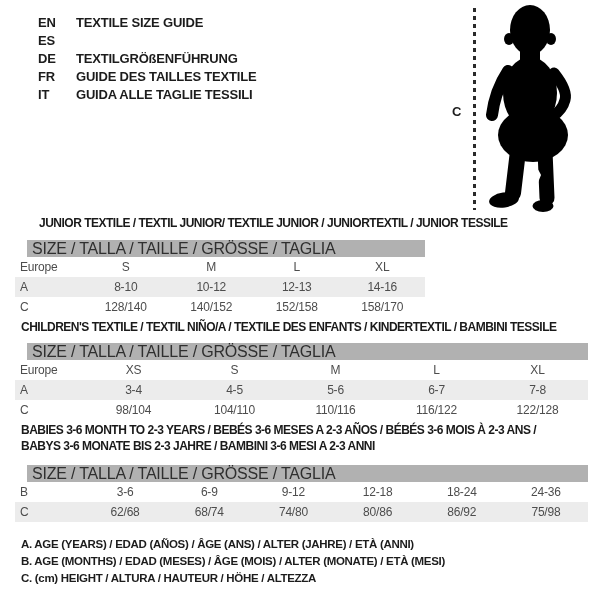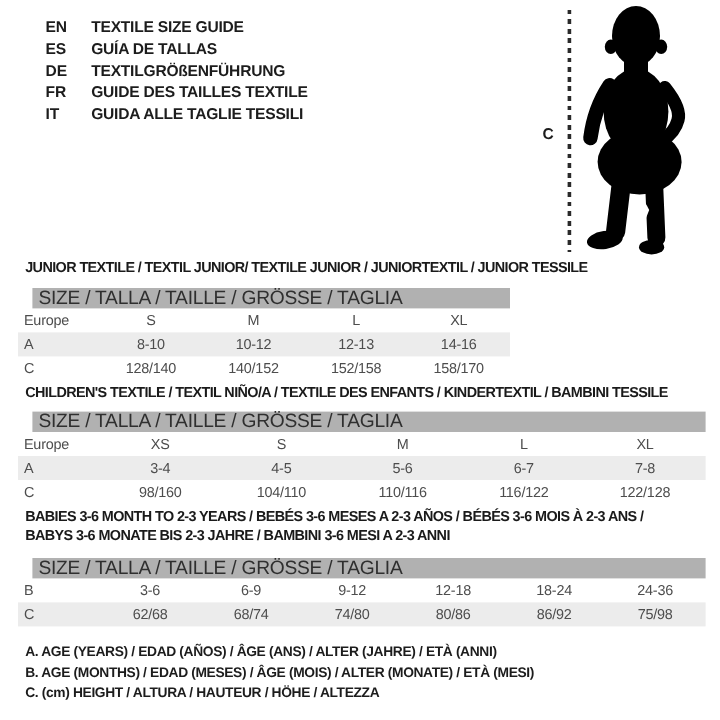--- a/index.html
+++ b/index.html
@@ -13,21 +13,21 @@
   .lang-code{width:38px;flex:0 0 38px;padding-left:16px;}
   
   .dotted{
     position:absolute;left:473px;top:8px;width:3px;height:202px;
     background:repeating-linear-gradient(to bottom,#2a2a2a 0 4px,transparent 4px 8px);
   }
   .c-label{position:absolute;left:452px;top:104px;font-size:13px;font-weight:bold;color:#1c1c1c;}
   .baby-svg{position:absolute;left:482px;top:3px;width:98px;height:212px;}
   
   .heading{position:absolute;left:21px;font-size:12px;font-weight:bold;letter-spacing:-0.5px;color:#1a1a1a;line-height:16px;white-space:nowrap;}
-  .h1{top:215px;}
+  .h1{top:215px;margin-left:18px;}
   .h2{top:319px;}
   .h3{top:422px;}
   
   .stable{position:absolute;left:15px;}
   .t1{top:240px;width:410px;}
   .t2{top:343px;width:573px;}
   .t3{top:465px;width:573px;}
   .bar{
     height:17px;background:#b1b1b1;display:flex;align-items:center;
     padding-left:5px;box-sizing:border-box;font-size:16px;color:#2f2f2f;letter-spacing:-0.2px;margin-left:12px;
@@ -44,21 +44,20 @@
 
 <div class="canvas">
 
   <div class="langs">
       <div class="lang-row">
         <span class="lang-code">EN</span>
         <span>TEXTILE SIZE GUIDE</span>
       </div>
       <div class="lang-row">
         <span class="lang-code">ES</span>
-        <span>GUÍA DE TALLAS</span>
       </div>
       <div class="lang-row">
         <span class="lang-code">DE</span>
         <span>TEXTILGRÖßENFÜHRUNG</span>
       </div>
       <div class="lang-row">
         <span class="lang-code">FR</span>
         <span>GUIDE DES TAILLES TEXTILE</span>
       </div>
       <div class="lang-row">
@@ -135,21 +134,21 @@
         <div class="trow shaded">
           <span class="tlabel">A</span>
           <span class="tcell">3-4</span>
           <span class="tcell">4-5</span>
           <span class="tcell">5-6</span>
           <span class="tcell">6-7</span>
           <span class="tcell">7-8</span>
         </div>
         <div class="trow">
           <span class="tlabel">C</span>
-          <span class="tcell">98/160</span>
+          <span class="tcell">98/104</span>
           <span class="tcell">104/110</span>
           <span class="tcell">110/116</span>
           <span class="tcell">116/122</span>
           <span class="tcell">122/128</span>
         </div>
       </div>
   </div>
 
   <div class="heading h3">
       <div>BABIES 3-6 MONTH TO 2-3 YEARS / BEBÉS 3-6 MESES A 2-3 AÑOS / BÉBÉS 3-6 MOIS À 2-3 ANS /</div>

